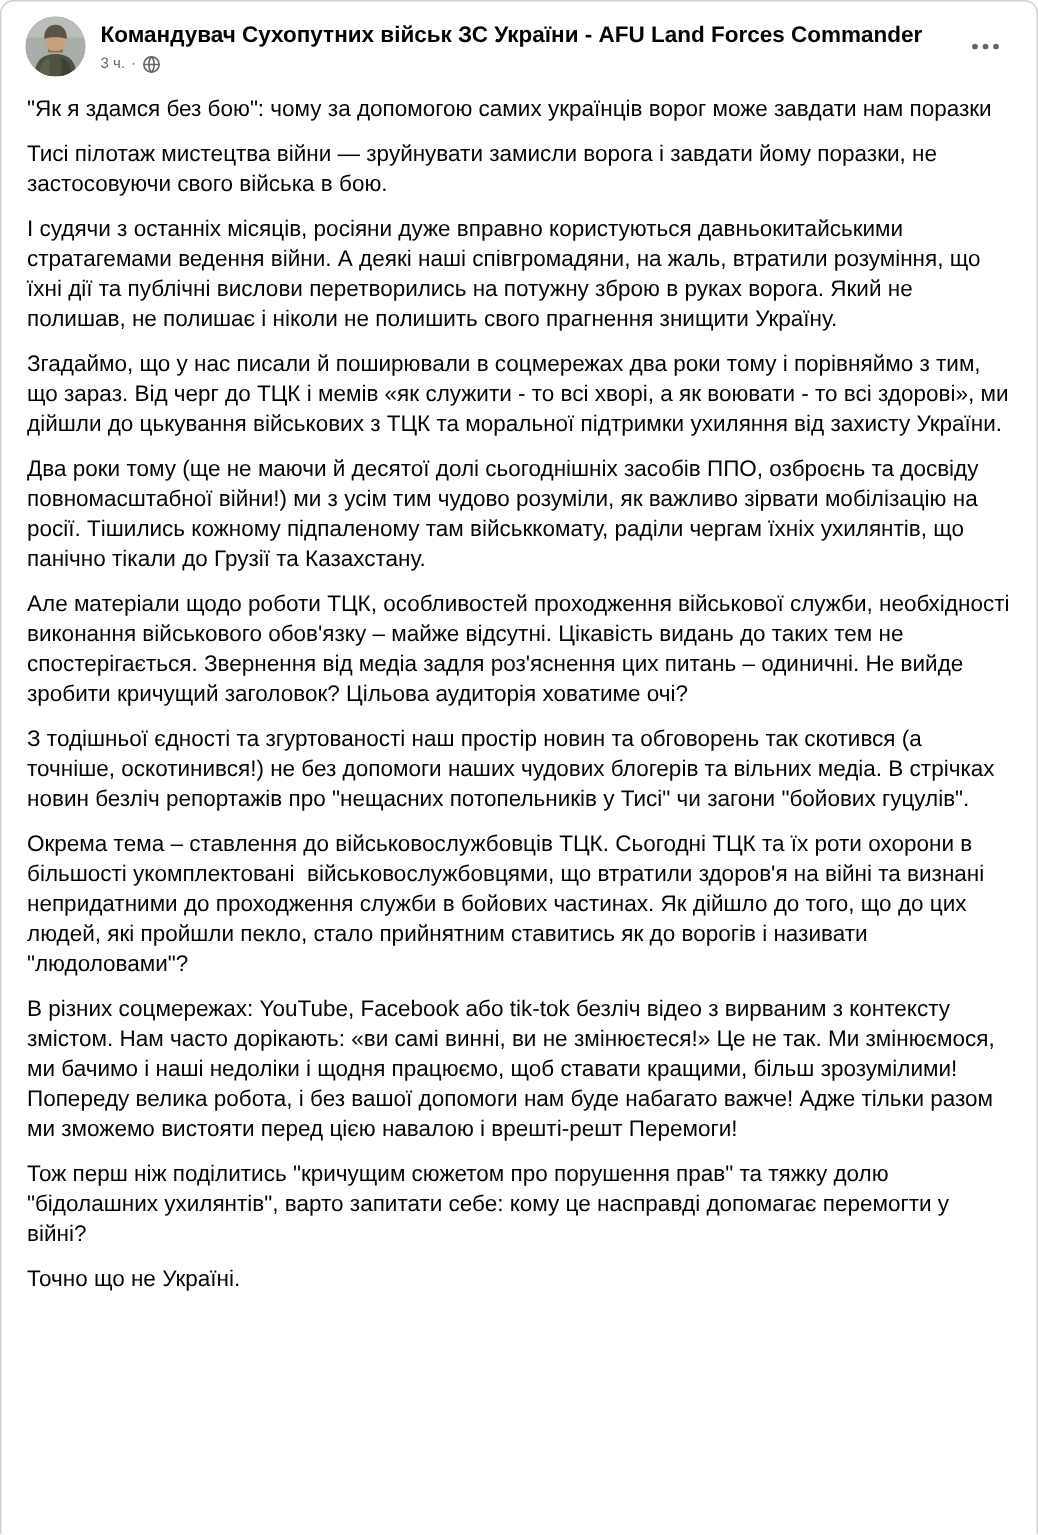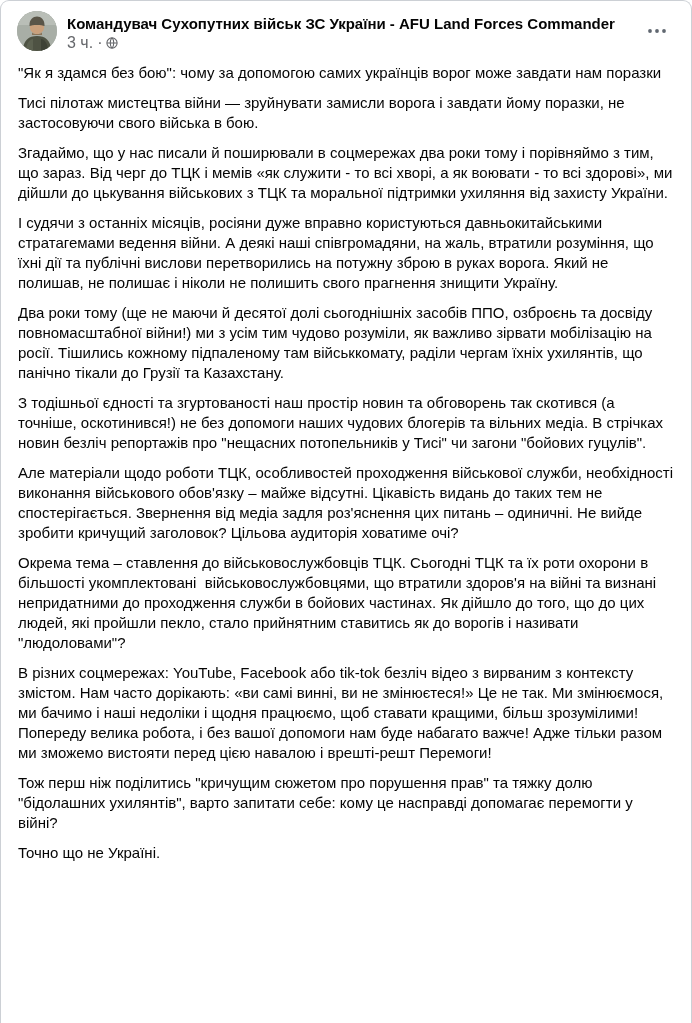--- a/index.html
+++ b/index.html
@@ -44,21 +44,21 @@
     line-height: 19px;
     cursor: pointer;
     white-space: nowrap;
     overflow: hidden;
   }
   .meta-row {
     display: flex;
     align-items: center;
     gap: 4px;
     margin-top: 2px;
-    font-size: 16px;
+    font-size: 10px;
     color: #65676b;
     line-height: 16px;
   }
   .meta-row .timestamp { cursor: pointer; }
   .globe-icon { display: inline-flex; align-items: center; }
   .more-button {
     margin-left: auto;
     width: 36px; height: 36px;
     border-radius: 50%;
     display: flex;
@@ -121,24 +121,24 @@
         <circle cx="10" cy="3" r="1.9" fill="#606770"></circle>
         <circle cx="17" cy="3" r="1.9" fill="#606770"></circle>
       </svg>
     </div>
 
   </div>
 
   <div class="post-body">
       <p class="post-paragraph">"Як я здамся без бою": чому за допомогою самих українців ворог може завдати нам поразки</p>
       <p class="post-paragraph">Тисі пілотаж мистецтва війни — зруйнувати замисли ворога і завдати йому поразки, не застосовуючи свого війська в бою.</p>
+      <p class="post-paragraph">І судячи з останніх місяців, росіяни дуже вправно користуються давньокитайськими стратагемами ведення війни. А деякі наші співгромадяни, на жаль, втратили розуміння, що їхні дії та публічні вислови перетворились на потужну зброю в руках ворога. Який не полишав, не полишає і ніколи не полишить свого прагнення знищити Україну.</p>
       <p class="post-paragraph">Згадаймо, що у нас писали й поширювали в соцмережах два роки тому і порівняймо з тим, що зараз. Від черг до ТЦК і мемів «як служити - то всі хворі, а як воювати - то всі здорові», ми дійшли до цькування військових з ТЦК та моральної підтримки ухиляння від захисту України.</p>
-      <p class="post-paragraph">І судячи з останніх місяців, росіяни дуже вправно користуються давньокитайськими стратагемами ведення війни. А деякі наші співгромадяни, на жаль, втратили розуміння, що їхні дії та публічні вислови перетворились на потужну зброю в руках ворога. Який не полишав, не полишає і ніколи не полишить свого прагнення знищити Україну.</p>
       <p class="post-paragraph">Два роки тому (ще не маючи й десятої долі сьогоднішніх засобів ППО, озброєнь та досвіду повномасштабної війни!) ми з усім тим чудово розуміли, як важливо зірвати мобілізацію на росії. Тішились кожному підпаленому там військкомату, раділи чергам їхніх ухилянтів, що панічно тікали до Грузії та Казахстану.</p>
+      <p class="post-paragraph">Але матеріали щодо роботи ТЦК, особливостей проходження військової служби, необхідності виконання військового обов'язку – майже відсутні. Цікавість видань до таких тем не спостерігається. Звернення від медіа задля роз'яснення цих питань – одиничні. Не вийде зробити кричущий заголовок? Цільова аудиторія ховатиме очі?</p>
       <p class="post-paragraph">З тодішньої єдності та згуртованості наш простір новин та обговорень так скотився (а точніше, оскотинився!) не без допомоги наших чудових блогерів та вільних медіа. В стрічках новин безліч репортажів про "нещасних потопельників у Тисі" чи загони "бойових гуцулів".</p>
-      <p class="post-paragraph">Але матеріали щодо роботи ТЦК, особливостей проходження військової служби, необхідності виконання військового обов'язку – майже відсутні. Цікавість видань до таких тем не спостерігається. Звернення від медіа задля роз'яснення цих питань – одиничні. Не вийде зробити кричущий заголовок? Цільова аудиторія ховатиме очі?</p>
       <p class="post-paragraph">Окрема тема – ставлення до військовослужбовців ТЦК. Сьогодні ТЦК та їх роти охорони в більшості укомплектовані  військовослужбовцями, що втратили здоров'я на війні та визнані непридатними до проходження служби в бойових частинах. Як дійшло до того, що до цих людей, які пройшли пекло, стало прийнятним ставитись як до ворогів і називати "людоловами"?</p>
       <p class="post-paragraph">В різних соцмережах: YouTube, Facebook або tik-tok безліч відео з вирваним з контексту змістом. Нам часто дорікають: «ви самі винні, ви не змінюєтеся!» Це не так. Ми змінюємося, ми бачимо і наші недоліки і щодня працюємо, щоб ставати кращими, більш зрозумілими! Попереду велика робота, і без вашої допомоги нам буде набагато важче! Адже тільки разом ми зможемо вистояти перед цією навалою і врешті-решт Перемоги!</p>
       <p class="post-paragraph">Тож перш ніж поділитись "кричущим сюжетом про порушення прав" та тяжку долю "бідолашних ухилянтів", варто запитати себе: кому це насправді допомагає перемогти у війні?</p>
       <p class="post-paragraph">Точно що не Україні.</p>
     </div>
 
 </div>
 
 </body></html>

